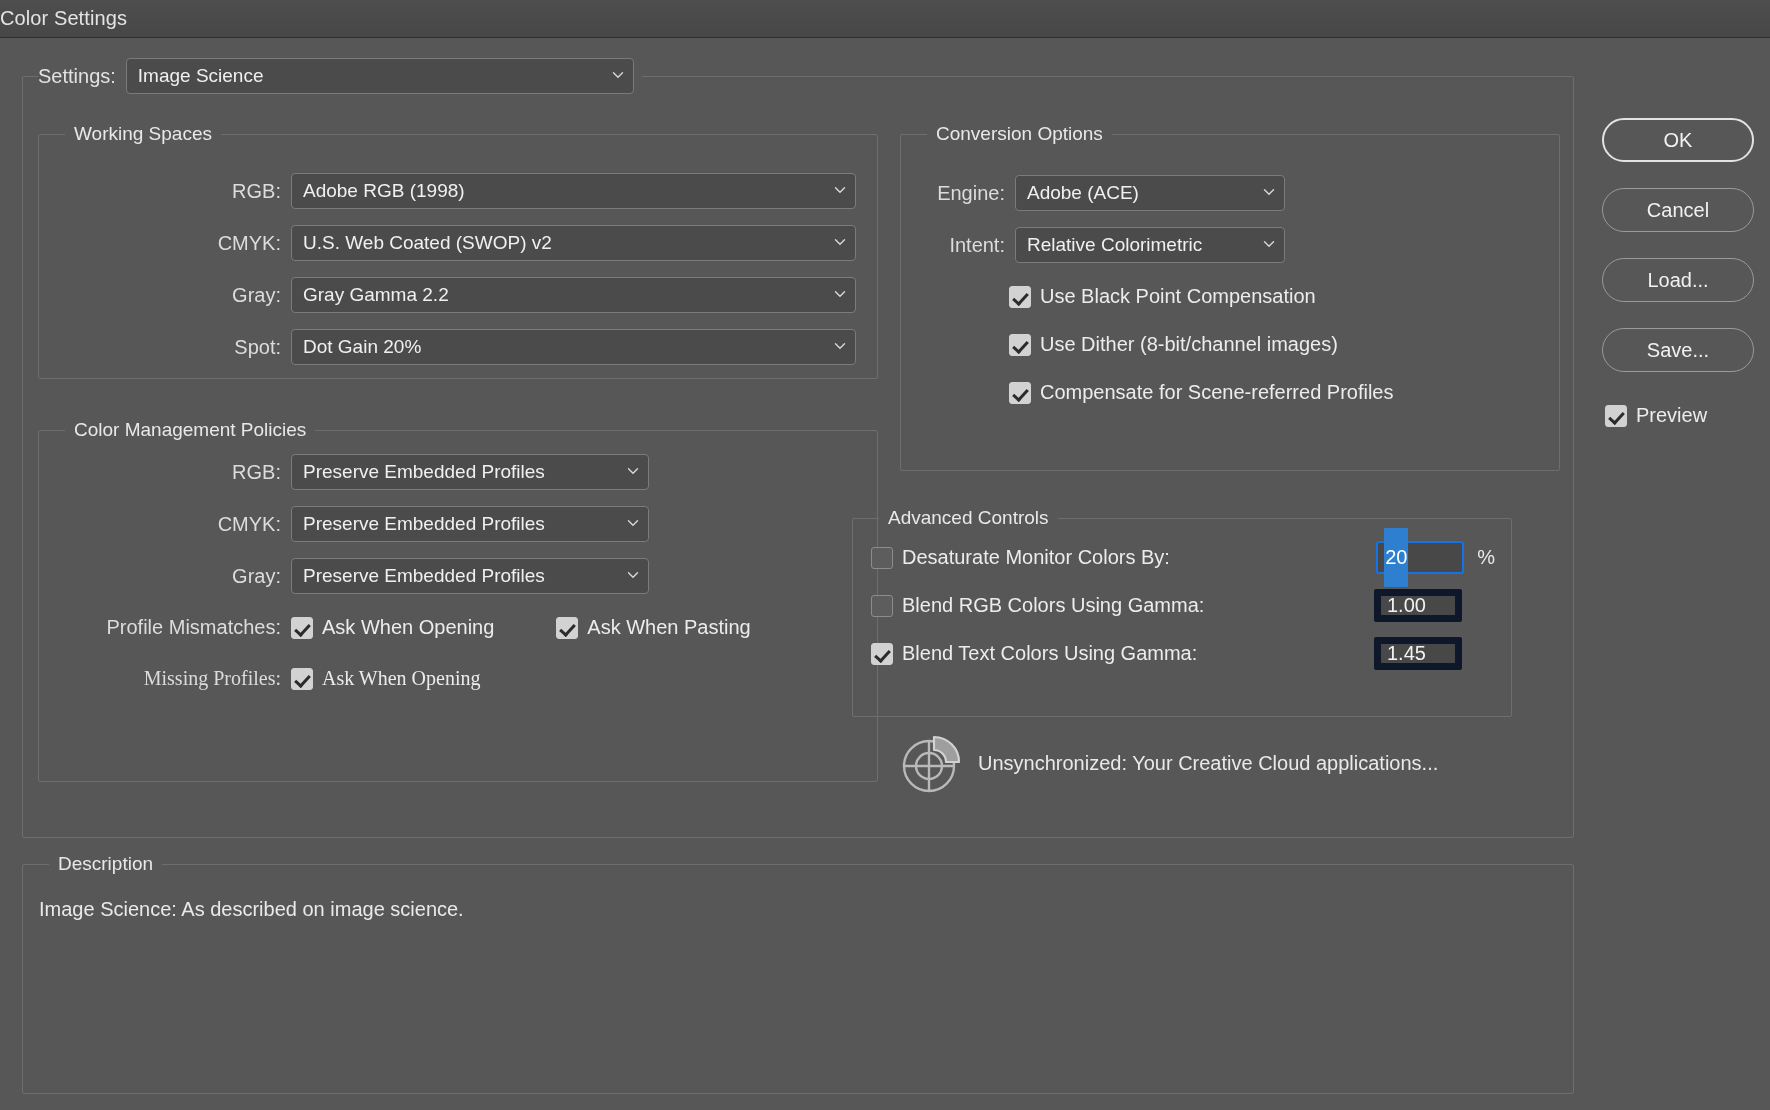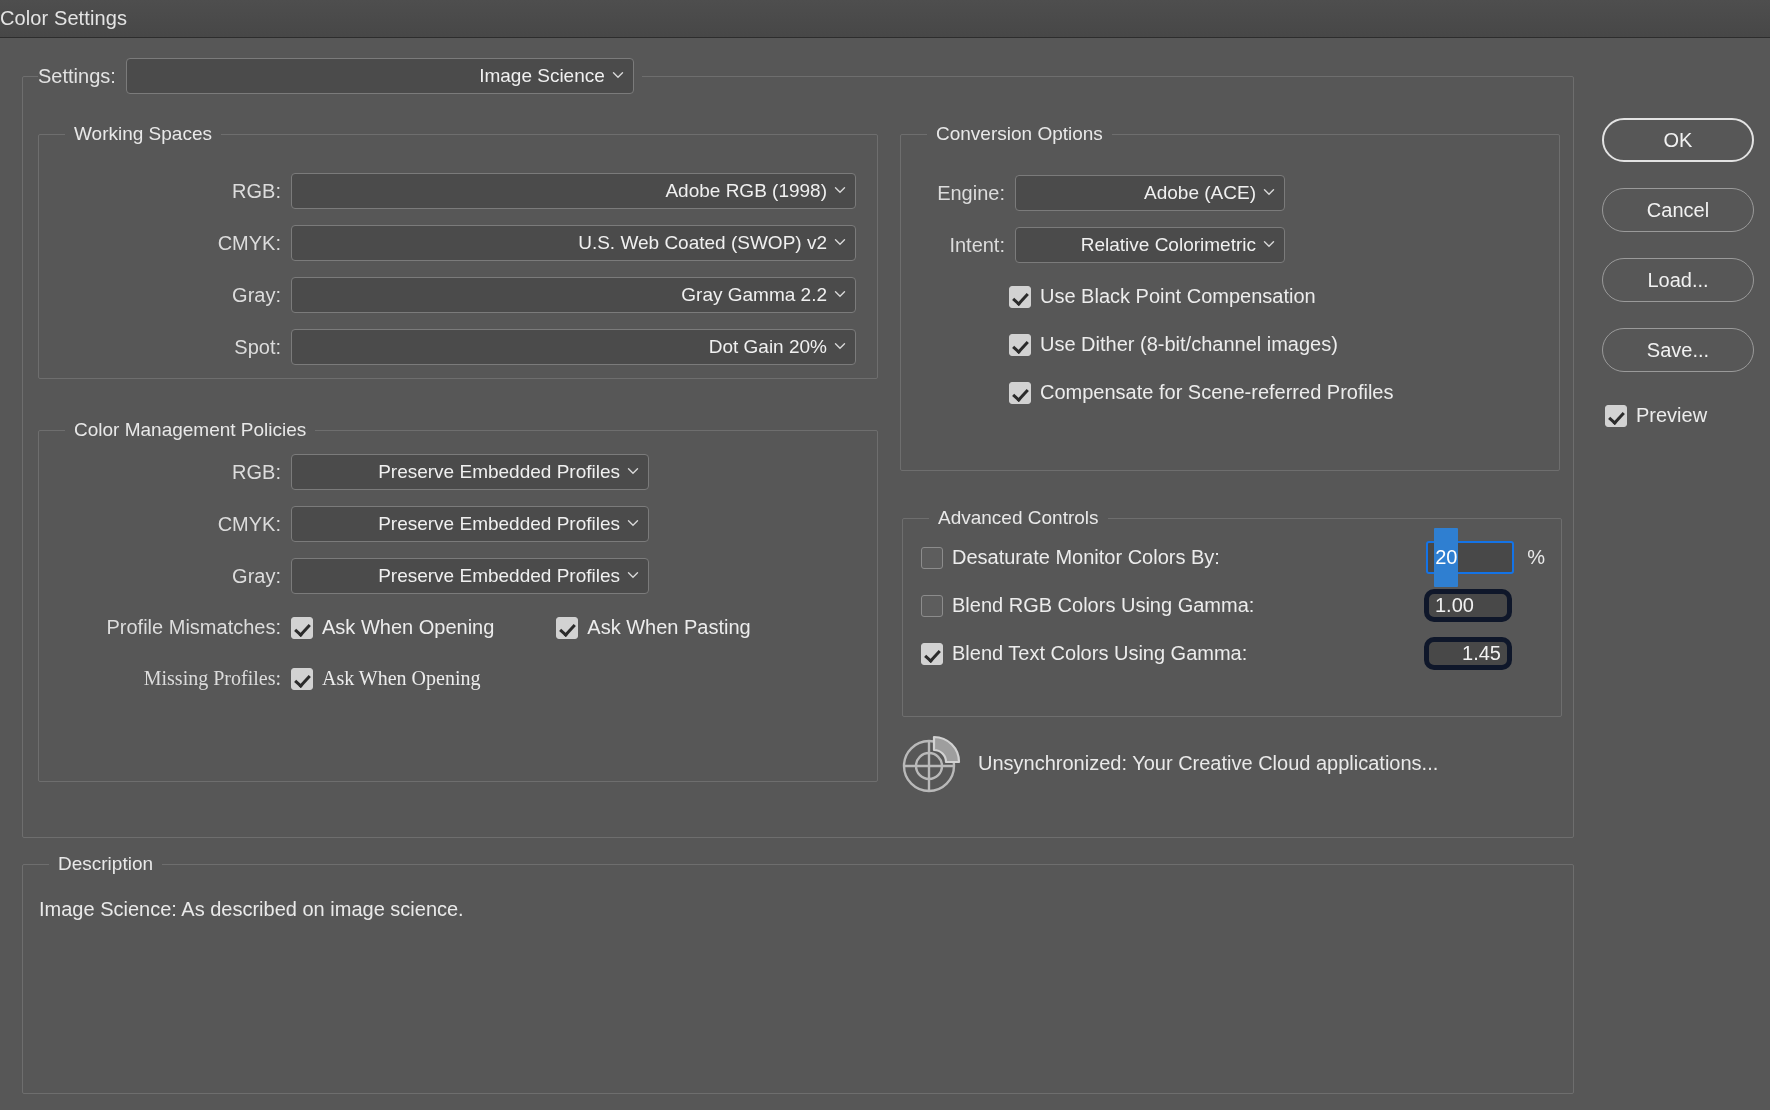--- a/index.html
+++ b/index.html
@@ -73,21 +73,20 @@
     border: 1px solid #7b7b7b;
     border-radius: 4px;
     height: 36px;
     display: flex;
     align-items: center;
     padding: 0 28px 0 11px;
     font-size: 19px;
     color: #f0f0f0;
     white-space: nowrap;
     cursor: default;
-    justify-content: flex-end;
   }
   .select .chev {
     position: absolute;
     right: 9px;
     top: 50%;
     width: 12px;
     height: 12px;
     margin-top: -7px;
   }
   .select .chev svg { display: block; }
@@ -111,21 +110,21 @@
     white-space: nowrap;
   }
 
   
   #working-spaces { left: 38px;  top: 96px;  width: 840px; height: 245px; }
   
   #cmp            { left: 38px;  top: 392px; width: 840px; height: 352px; }
   
   #conversion     { left: 900px; top: 96px;  width: 660px; height: 337px; }
   
-  #advanced       { left: 902px; top: 480px; width: 660px; height: 199px; }
+  #advanced       { left: 852px; top: 480px; width: 660px; height: 199px; }
 
   
   .frow {
     position: absolute;
     display: flex;
     align-items: center;
   }
   .frow-label {
     font-size: 20px;
     color: #dcdcdc;
@@ -211,22 +210,22 @@
   }
   .cb-label {
     font-size: 20px;
     color: #ececec;
   }
 
   
   .numfield {
     height: 33px;
     background: #484848;
-    border: 5px solid #0f172a;
-    border-radius: 10px;
+    border: 7px solid #0f172a;
+    border-radius: 2px;
     display: flex;
     align-items: center;
     padding: 0 6px;
     font-size: 20px;
     color: #f2f2f2;
     width: 88px;
     cursor: text;
   }
   .numfield.focused {
     border: 2px solid #1473e6;
@@ -518,21 +517,21 @@
         <span>1.00</span>
       </span>
     </div>
 
     <div class="frow adv-row" id="adv-btext">
       <span class="cb">
         <span class="cb-box on"></span>
         <span class="cb-label">Blend Text Colors Using Gamma:</span>
       </span>
       <span class="adv-spacer"></span>
-      <span class="numfield" style="margin-right:33px;justify-content:flex-end;">
+      <span class="numfield" style="margin-right:33px;">
         <span>1.45</span>
       </span>
     </div>
   </div>
 
   <div class="unsync">
     <span class="unsync-icon">
       <svg viewBox="0 0 62 62" width="62" height="62">
         <circle cx="29" cy="34" r="25" fill="none" stroke="#b9b9b9" stroke-width="2.4"></circle>
         <circle cx="29" cy="34" r="13" fill="none" stroke="#b9b9b9" stroke-width="2.4"></circle>

